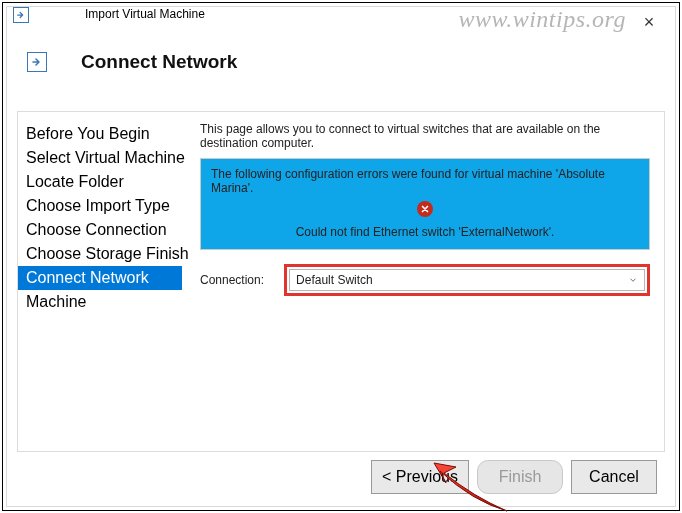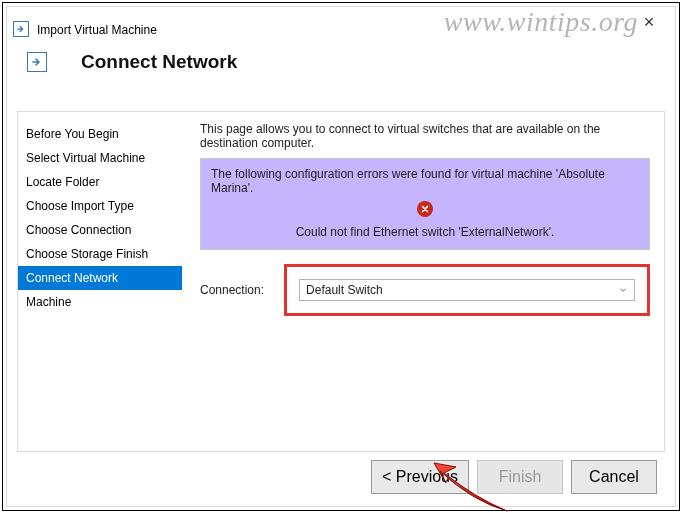--- a/index.html
+++ b/index.html
@@ -20,24 +20,25 @@
     border: 1px solid #000;
   }
   .window {
     position: absolute;
     inset: 6px;
     background: #fff;
     border: 1px solid #d9d9d9;
   }
   .titlebar {
     display: flex;
-    align-items: flex-end;
+    align-items: flex-start;
     height: 30px;
     padding: 0 6px;
     font-size: 12px;
+    gap: 48px;
   }
   .titlebar .app-icon {
     width: 16px; height: 16px;
     border: 1px solid #3a78b5;
     display: flex; align-items: center; justify-content: center;
     margin-right: 8px;
     background: #fff;
   }
   .titlebar .app-icon svg { width: 10px; height: 10px; }
   .close-x {
@@ -75,42 +76,42 @@
     left: 10px;
     right: 10px;
     bottom: 54px;
     border: 1px solid #dcdcdc;
     display: flex;
     background: #fff;
   }
   .sidebar {
     width: 164px;
     padding: 10px 0;
-    font-size: 12px;
+    font-size: 16px;
   }
   .sidebar-item {
     padding: 4px 8px;
     line-height: 16px;
     cursor: pointer;
     white-space: nowrap;
   }
   .sidebar-item.selected {
     background: #0078d7;
     color: #fff;
   }
   .content {
     flex: 1;
     padding: 10px 14px 10px 18px;
     font-size: 12px;
     color: #222;
   }
   .content p { margin: 0 0 8px 0; }
   .error-box {
     border: 1px solid #c9c9c9;
-    background: #c4b5fd;
+    background: #0ea5e9;
     padding: 8px 10px 10px 10px;
     margin-bottom: 14px;
   }
   .error-line {
     display: flex;
     align-items: center;
     gap: 8px;
     margin-top: 6px;
     flex-direction: column;
   }
@@ -124,21 +125,21 @@
   .err-icon svg { width: 10px; height: 10px; }
   .form-row {
     display: flex;
     align-items: center;
     gap: 20px;
     margin-top: 4px;
   }
   .form-row label { white-space: nowrap; }
   .highlight {
     border: 3px solid #e0342c;
-    padding: 12px;
+    padding: 2px;
     flex: 1;
   }
   .combo {
     width: 100%;
     height: 22px;
     border: 1px solid #b5b5b5;
     background: #fff;
     display: flex;
     align-items: center;
     padding: 0 6px;
@@ -172,26 +173,27 @@
     cursor: pointer;
   }
   .btn.primary {
     border: 2px solid #0f5aa8;
   }
   .btn.disabled {
     color: #9a9a9a;
     background: #e6e6e6;
     border-color: #c9c9c9;
     cursor: default;
+    border-radius: 11px;
   }
   .watermark {
     position: absolute;
     top: 6px;
-    right: 44px;
-    font-size: 28px;
+    right: 56px;
+    font-size: 24px;
     font-family: Georgia, "Times New Roman", serif;
     font-style: italic;
     color: rgba(120,120,120,0.55);
     text-shadow: 1px 1px 0 #fff, -1px -1px 0 #fff;
     pointer-events: none;
     letter-spacing: 0.5px;
     z-index: 50;
   }
   .arrow-overlay {
     position: absolute;

